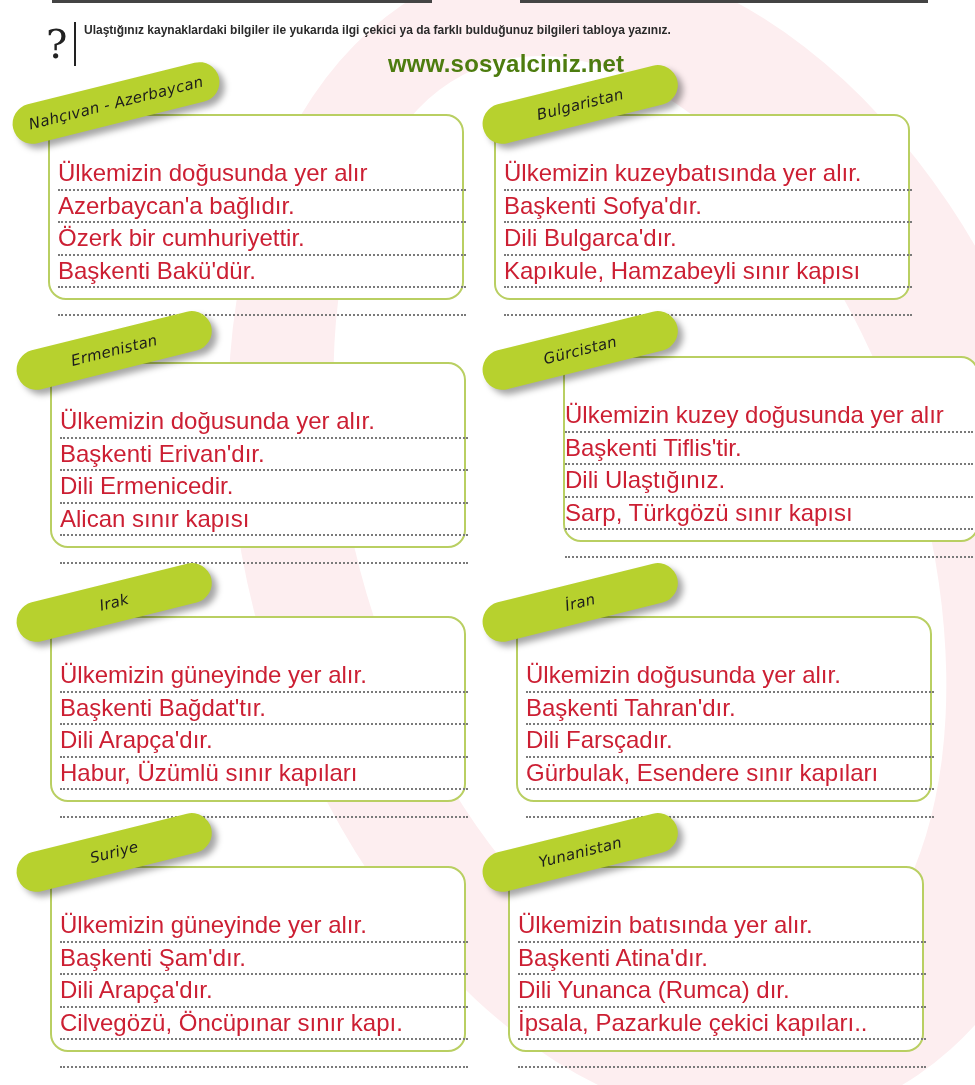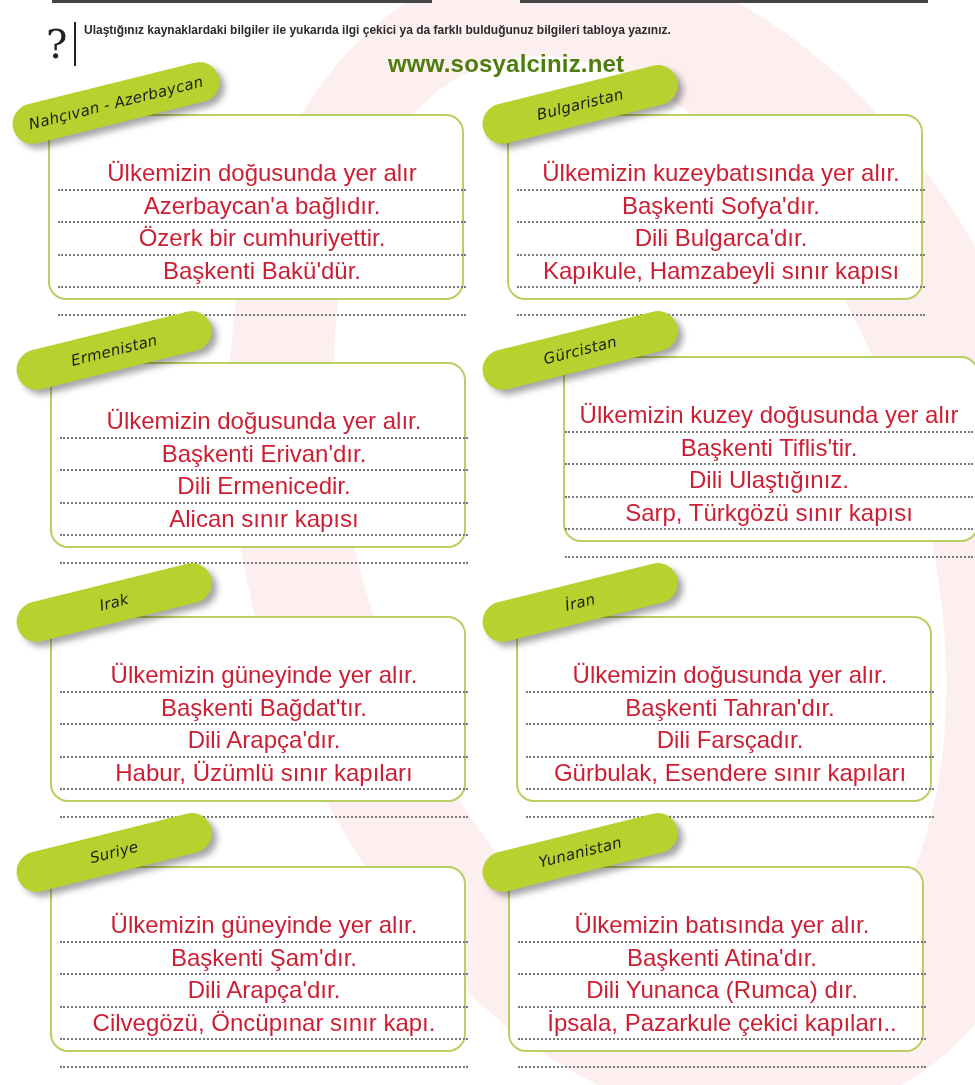--- a/index.html
+++ b/index.html
@@ -51,21 +51,21 @@
       box-shadow: 4px 6px 6px rgba(0,0,0,0.35);
       z-index: 3; display: flex; align-items: center; justify-content: center;
       font-family: "DejaVu Sans", sans-serif; font-style: italic;
       font-size: 15px; color: #1c1c1c; letter-spacing: 0.3px;
     }
     .lines { position: absolute; left: 8px; top: 42px; width: 408px; z-index: 4; }
     .line {
       position: relative; height: 32.5px;
       border-bottom: 2px dotted #7a7a7a;
       font-size: 24px; line-height: 30px; color: #cc1f33;
-      white-space: nowrap; overflow: visible; text-align: center;
+      white-space: nowrap; overflow: visible;
     }
     .line.blank { height: 28px; }
   </style>
 </head>
 <body>
 
 <div class="bg-swoosh"></div>
 <div class="bg-swoosh-inner"></div>
 
 <div class="top-rule left"></div>
@@ -83,21 +83,21 @@
   <div class="lines">
     <div class="line">Ülkemizin doğusunda yer alır</div>
     <div class="line">Azerbaycan'a bağlıdır.</div>
     <div class="line">Özerk bir cumhuriyettir.</div>
     <div class="line">Başkenti Bakü'dür.</div>
     <div class="line blank"></div>
   </div>
 </div>
 
 <div class="tab" style="left:488px; top:108px; width:200px;">Bulgaristan</div>
-<div class="card" style="left:507px; top:114px;">
+<div class="card" style="left:494px; top:114px;border-radius:16px;">
   <div class="lines">
     <div class="line">Ülkemizin kuzeybatısında yer alır.</div>
     <div class="line">Başkenti Sofya'dır.</div>
     <div class="line">Dili Bulgarca'dır.</div>
     <div class="line">Kapıkule, Hamzabeyli sınır kapısı</div>
     <div class="line blank"></div>
   </div>
 </div>
 
 <div class="tab" style="left:22px; top:354px; width:200px;">Ermenistan</div>

